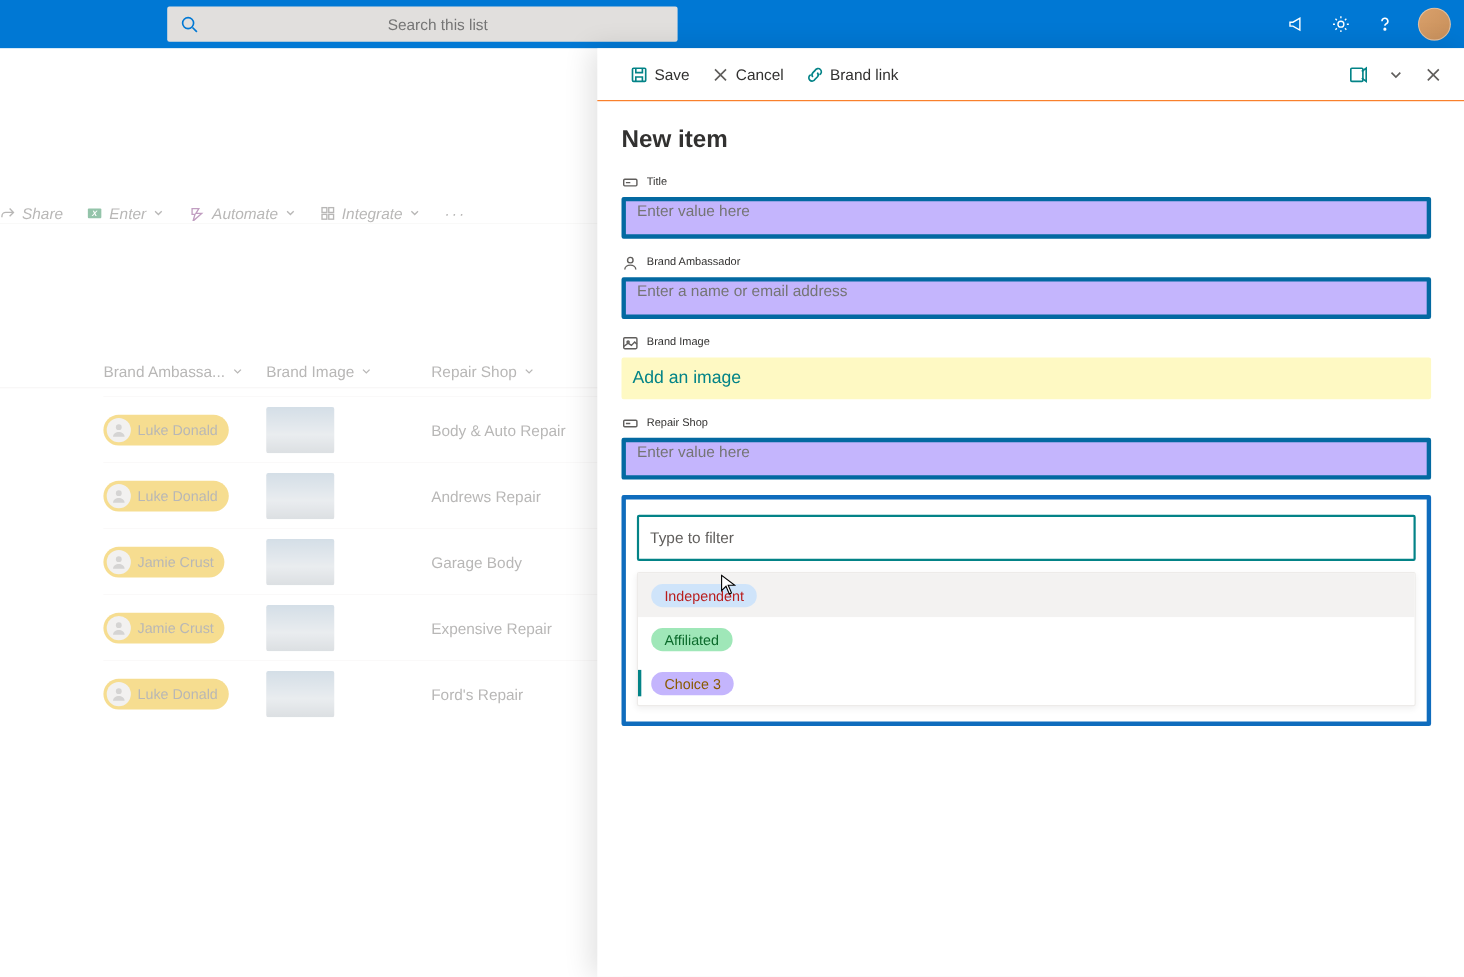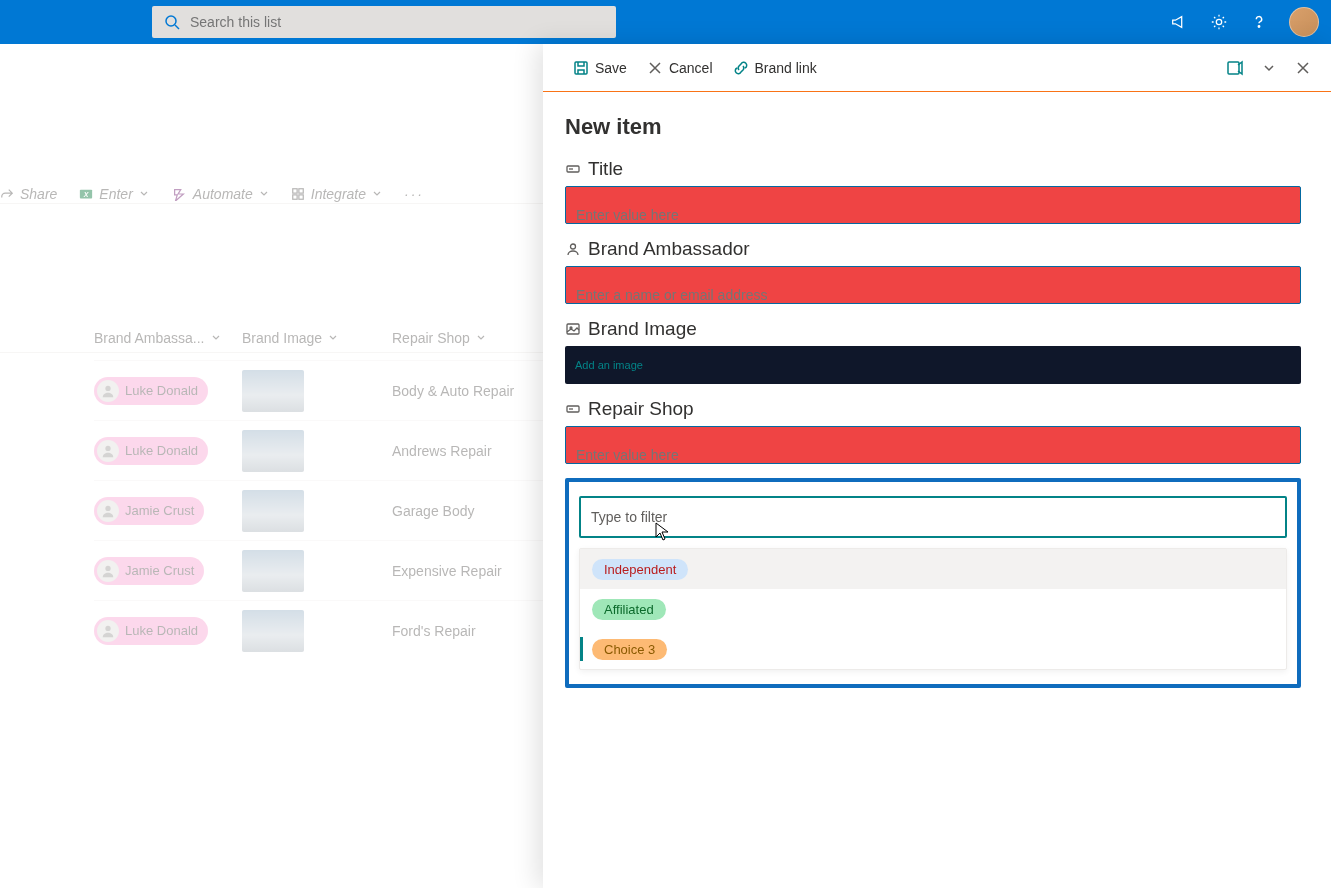--- a/index.html
+++ b/index.html
@@ -1,21 +1,21 @@
 <!DOCTYPE html>
 <html><head>
 <meta charset="utf-8">
 <style>
   * { box-sizing: border-box; margin: 0; padding: 0; font-family: "Segoe UI", -apple-system, sans-serif; }
   body { width: 1331px; height: 888px; overflow: hidden; background: #fff; position: relative; }
 
   
   .topbar { height: 44px; background: #0078d4; display: flex; align-items: center; padding: 0 12px; }
   .search-wrap { margin-left: 140px; width: 464px; height: 32px; background: #e1dfdd; border-radius: 2px; display: flex; align-items: center; padding: 0 10px; gap: 8px; }
-  .search-wrap input { flex: 1; border: none; background: transparent; font-size: 14px; color: #6d28d9; outline: none; }
+  .search-wrap input { flex: 1; border: none; background: transparent; font-size: 14px; color: #6d28d9; outline: none; text-align: center; }
   .topbar-right { margin-left: auto; display: flex; align-items: center; gap: 20px; color: #fff; }
   .topbar-icon { width: 20px; height: 20px; display: flex; align-items: center; justify-content: center; cursor: pointer; }
   .avatar { width: 30px; height: 30px; border-radius: 50%; background: linear-gradient(135deg,#d9a06b,#c78f5a); border:1px solid rgba(255,255,255,.4); }
 
   
   .bg-area { position: absolute; top: 44px; left: 0; right: 0; bottom: 0; background: #fff; }
   .bg-dim { opacity: .45; }
 
   .cmdbar { height: 160px; border-bottom: 1px solid #edebe9; position: relative; }
   .cmdbar-row { position: absolute; left: 0; top: 142px; display: flex; align-items: center; gap: 22px; padding-left: 0; font-size: 14px; color: #605e5c; font-style: italic; }
@@ -23,60 +23,60 @@
   .chev { width:10px;height:10px; }
 
   .cols { position: absolute; top: 286px; left: 94px; display: flex; gap: 0; font-size: 14px; color: #605e5c; }
   .colh { display: flex; align-items: center; gap: 6px; cursor: pointer; }
   .colh.c1 { width: 148px; }
   .colh.c2 { width: 150px; }
   .colh.c3 { width: 150px; }
 
   .rows { position: absolute; top: 316px; left: 94px; }
   .row { display: flex; align-items: center; height: 60px; border-top: 1px solid #f3f2f1; }
-  .person-chip { display: inline-flex; align-items: center; gap:6px; background: #f9a8d4; border-radius: 14px; padding: 3px 10px 3px 3px; font-size: 13px; color:#605e5c;}
+  .person-chip { display: inline-flex; align-items: center; gap:6px; background: #eab308; border-radius: 14px; padding: 3px 10px 3px 3px; font-size: 13px; color:#605e5c;}
   .person-chip .pc-av { width:22px;height:22px;border-radius:50%;background:#e1dfdd;display:flex;align-items:center;justify-content:center;}
   .cell1 { width:148px; }
   .cell2 { width:150px; }
   .thumb { width:62px;height:42px;background:#cfd6dc;border-radius:2px; background-image:linear-gradient(180deg,#9fb6c9 0%, #cfd6dc 60%, #b0b8bf 100%); }
   .cell3 { width:200px; font-size:14px; color:#605e5c; }
 
   
   .panel { position: absolute; top: 44px; right: 0; width: 788px; bottom: 0; background: #fff; box-shadow: -6px 0 24px rgba(0,0,0,.12); display: flex; flex-direction: column; }
   .panel-cmd { height: 48px; border-bottom: 1px solid #f97316; display: flex; align-items: center; padding: 0 18px 0 30px; gap: 20px; font-size: 14px; color: #323130; }
   .pbtn { display: flex; align-items: center; gap: 6px; cursor: pointer; }
   .pbtn .ic { width:16px;height:16px; display:flex;align-items:center;justify-content:center;}
   .pbtn.save .ic { color:#0a7d62; }
   .panel-cmd-right { margin-left: auto; display: flex; align-items: center; gap: 14px; }
   .pricon { width:20px;height:20px;display:flex;align-items:center;justify-content:center;cursor:pointer;color:#605e5c;}
 
   .panel-body { padding: 22px 30px 0 22px; overflow: auto; }
   .panel-title { font-size: 22px; font-weight: 600; color: #323130; margin-bottom: 18px; }
 
   .fld { margin-bottom: 14px; }
-  .fld-label { display:flex; align-items:center; gap:8px; font-size: 19px; color: #323130; font-weight: 500; margin-bottom: 6px; }
+  .fld-label { display:flex; align-items:center; gap:8px; font-size: 10px; color: #323130; font-weight: 500; margin-bottom: 6px; }
   .fld-label .lic { width:15px;height:15px; color:#605e5c; display:flex;align-items:center;justify-content:center;}
-  .fld-input { width: 100%; height: 38px; background: #ef4444; border: 1px solid #0369a1; border-radius: 2px; padding: 0 10px; font-size: 14px; color:#323130; display:flex; align-items:flex-end; }
+  .fld-input { width: 100%; height: 38px; background: #c4b5fd; border: 4px solid #0369a1; border-radius: 2px; padding: 0 10px; font-size: 14px; color:#323130; display:flex; align-items:flex-start; }
   .fld-input input { border:none; background:transparent; width:100%; font-size:14px; outline:none; color:#323130; }
-  .fld-link { font-size: 11px; color: #038387; background:#0f172a; height:38px; display:flex; align-items:center; padding:0 10px; border-radius:2px;}
+  .fld-link { font-size: 16px; color: #038387; background:#fef9c3; height:38px; display:flex; align-items:center; padding:0 10px; border-radius:2px;}
   .fld-link a { color:#038387; text-decoration:none; cursor:pointer; }
 
   
   .highlight-box { border: 4px solid #0f6cbd; border-radius: 2px; padding: 8px 10px 14px 10px; margin-top: 2px; }
   .filter-input { width: 100%; height: 42px; border: 2px solid #038387; border-radius:2px; padding: 0 10px; display:flex; align-items:center; margin-top: 6px; background:#fff;}
   .filter-input input { border:none; outline:none; width:100%; font-size:14px; color:#4d7c0f; }
   .filter-input input::placeholder { color:#605e5c; }
   .choices { margin-top: 10px; border: 1px solid #edebe9; border-radius:2px; background:#fff; box-shadow: 0 2px 6px rgba(0,0,0,.06); }
   .choice { height: 40px; display:flex; align-items:center; padding: 0 12px; position:relative; cursor:pointer;}
   .choice.sel { background:#f3f2f1; }
   .choice.marker::before { content:""; position:absolute; left:0; top:8px; bottom:8px; width:3px; background:#038387; }
   .chip { display:inline-flex; align-items:center; padding: 3px 12px; border-radius: 12px; font-size: 13px; }
   .chip.blue { background:#cfe4fa; color:#b91c1c; }
   .chip.green { background:#9fe7b8; color:#0b6a2b; }
-  .chip.orange { background:#fdba74; color:#8a5a00; }
+  .chip.orange { background:#c4b5fd; color:#8a5a00; }
 
   
   .cursor { position:absolute; width:14px;height:20px; pointer-events:none; z-index: 999; }
 
   svg { display:block; }
   .divider-row { position:absolute; top:308px; left:0; right:0; height:1px; background:#edebe9; }
 </style>
 </head>
 <body>
 

